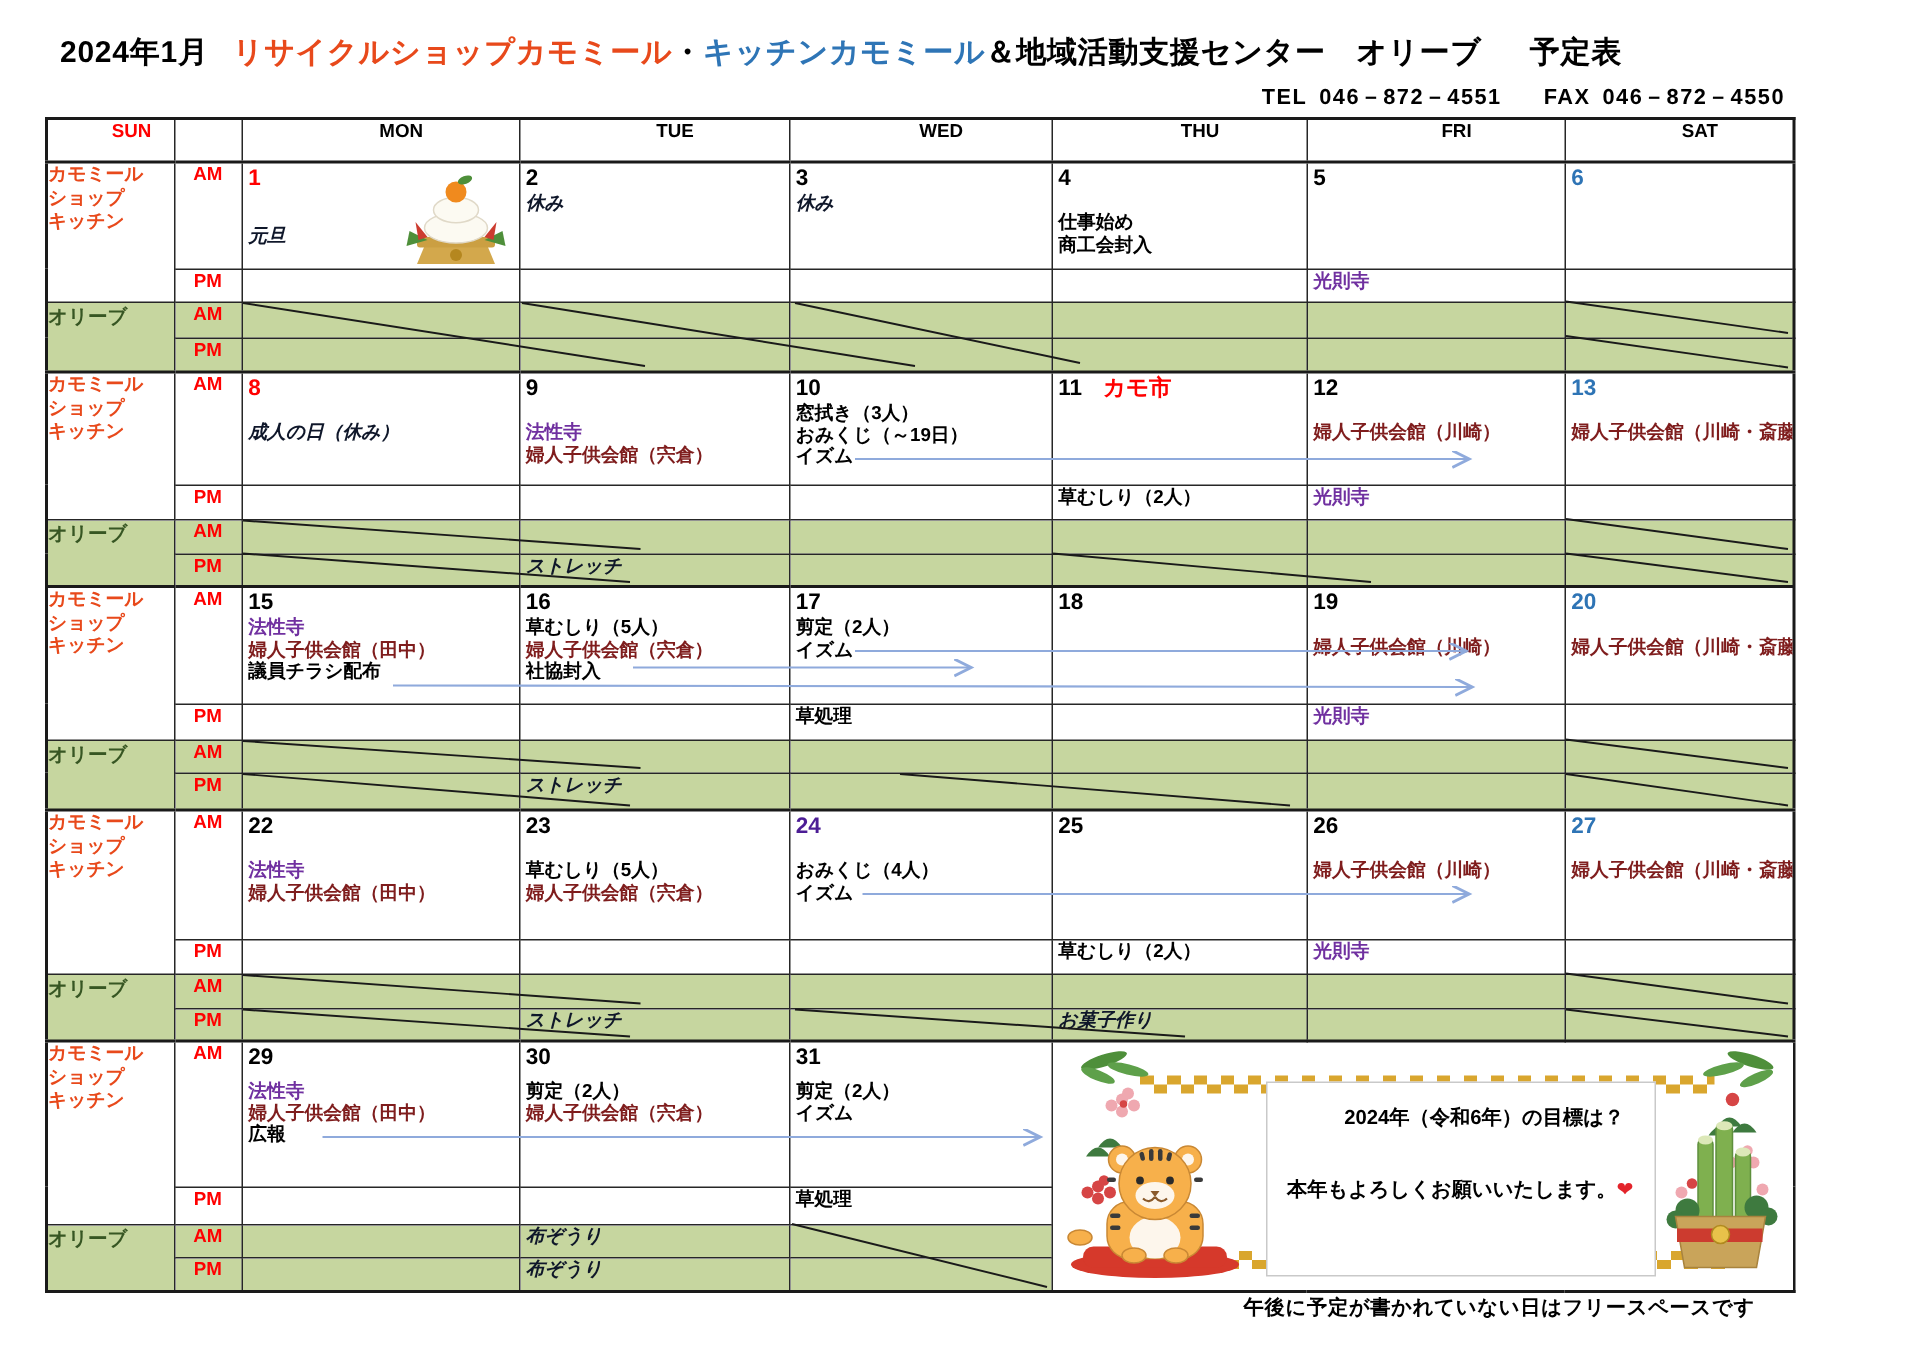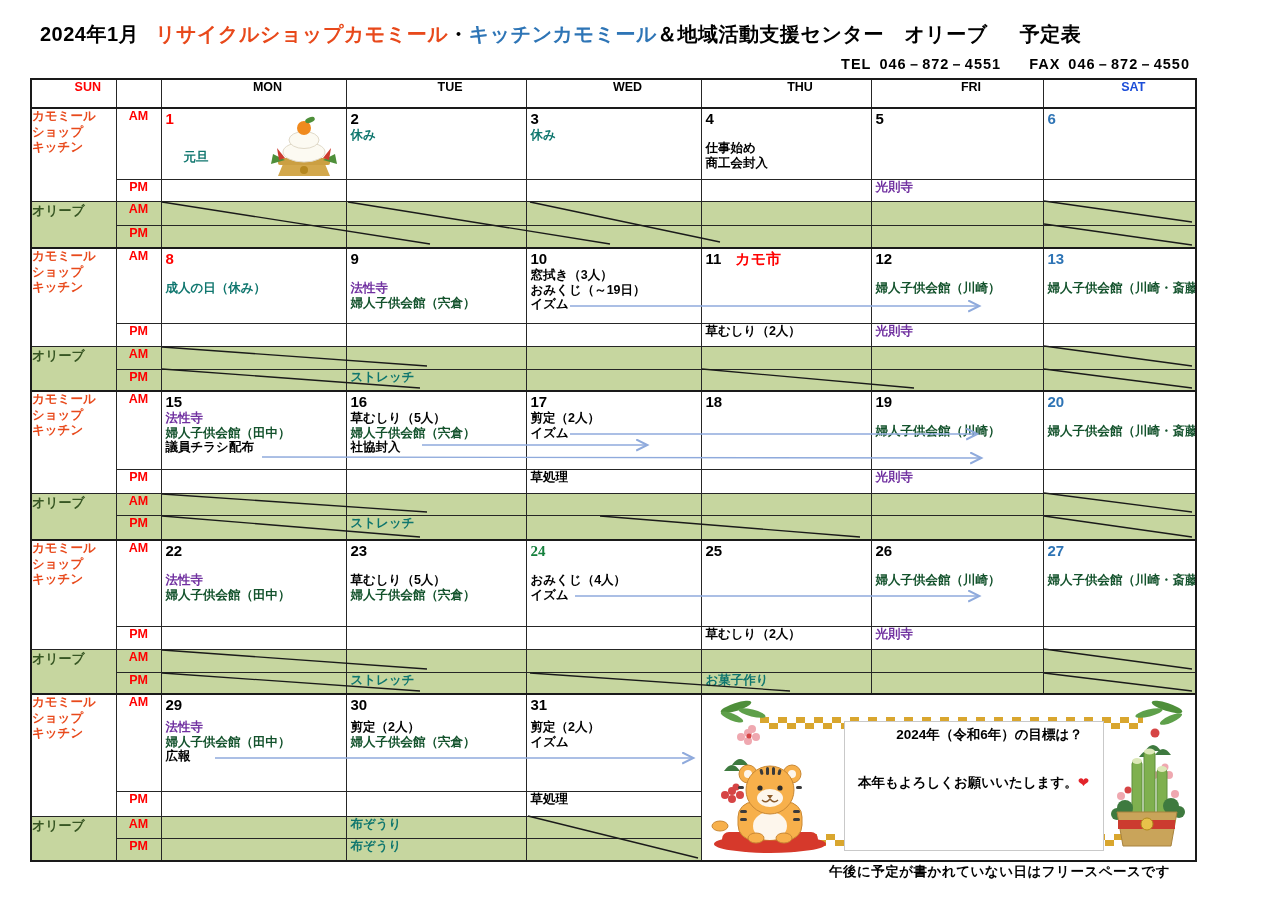--- a/index.html
+++ b/index.html
@@ -14,49 +14,49 @@
   .telline span{margin-left:8px;}
   .telline .gap{margin-left:28px;margin-top:43px;}
   .footnote{position:absolute;top:863px;right:110px;font-size:13.5px;font-weight:bold;letter-spacing:0.5px;}
   
   table.cal{position:absolute;left:30px;top:78px;border-collapse:collapse;table-layout:fixed;width:1165px;}
   table.cal td,table.cal th{border:1px solid #262626;vertical-align:top;padding:0;overflow:hidden;}
   table.cal{border:2px solid #1a1a1a;}
   tr.wk-top td{border-top:2px solid #1a1a1a;}
   tr.hrow th{border-bottom:2px solid #1a1a1a;padding-left:28px;}
   th.dow{font-size:12.5px;font-weight:bold;text-align:center;vertical-align:middle;background:#fff;}
-  th.sun{color:#FF0000;} th.sat{color:#1d4ed8;}
+  th.sun{color:#FF0000;} th.sat{color:#000000;}
   td.lab{vertical-align:middle;padding-left:6px;}
   td.lab .labln{color:#E8491B;font-weight:bold;font-size:12.5px;line-height:15.5px;text-align:left;}
   td.olab{vertical-align:middle;background:#C6D69F;color:#375623;font-weight:bold;font-size:13px;padding-left:4px;}
   td.ampm{color:#FF0000;font-weight:bold;font-size:12.5px;text-align:center;vertical-align:middle;}
   td.ampm.g{background:#C6D69F;}
   td.ol{background:#C6D69F;margin-top:24px;}
   td.day{position:relative;}
   .dnum{font-weight:bold;font-size:15px;line-height:18px;padding:1px 2px 0 4px;}
-  .dnum.red{color:#FF0000;} .dnum.blue{color:#2E74B5;} .dnum.purple{color:#15803d;font-family:Liberation Serif, serif;}
+  .dnum.red{color:#FF0000;} .dnum.blue{color:#2E74B5;} .dnum.purple{color:#4c1d95;}
   .badge{color:#FF0000;font-weight:bold;font-size:15px;margin-left:14px;}
   .ln{font-weight:bold;font-size:12.5px;line-height:14.5px;padding-left:4px;white-space:nowrap;}
-  .ln.red{color:#0f766e;} .ln.purple{color:#7030A0;} .ln.blue{color:#14532d;}
-  .ln.g1{margin-top:13px;} .ln.g2{margin-top:6px;} .ln.g3{margin-top:22px;margin-left:18px;}
+  .ln.red{color:#0f172a;font-style:italic;} .ln.purple{color:#7030A0;} .ln.blue{color:#7f1d1d;}
+  .ln.g1{margin-top:13px;} .ln.g2{margin-top:6px;} .ln.g3{margin-top:22px;}
   
   svg.overlay{position:absolute;left:30px;top:78px;pointer-events:none;}
   
   .kagami{position:absolute;top:5px;right:3px;}
   
   td.msg{position:relative;background:#fff;}
   .checker{position:absolute;height:12px;
     background-image:repeating-linear-gradient(90deg,#D9A62E 0 9px,rgba(0,0,0,0) 9px 18px),
                      repeating-linear-gradient(90deg,rgba(0,0,0,0) 0 9px,#D9A62E 9px 18px);
     background-size:100% 6px,100% 6px;background-position:0 0,0 6px;background-repeat:no-repeat,no-repeat;}
   .checker.top{left:58px;right:52px;top:22px;}
   .checker.bot{left:34px;right:42px;bottom:14px;}
   .msg-inner{position:absolute;left:142px;top:26px;width:258px;height:128px;border:1.5px solid #c9c9c9;
     background:#fff;text-align:center;z-index:2;}
-  .msg-l1{margin-top:4px;font-size:13.5px;font-weight:bold;padding-left:32px;}
+  .msg-l1{margin-top:14px;font-size:13.5px;font-weight:bold;padding-left:32px;}
   .msg-l2{margin-top:30px;font-size:13.5px;font-weight:bold;}
   .msg-heart{color:#E3242B;}
   .deco{position:absolute;z-index:1;}
   .deco.tl{left:16px;top:4px;} .deco.tr{right:10px;top:4px;}
   .deco.tiger{left:6px;bottom:2px;} .deco.kado{right:4px;bottom:6px;}
 </style>
 </head>
 <body>
 
 <div class="page">

